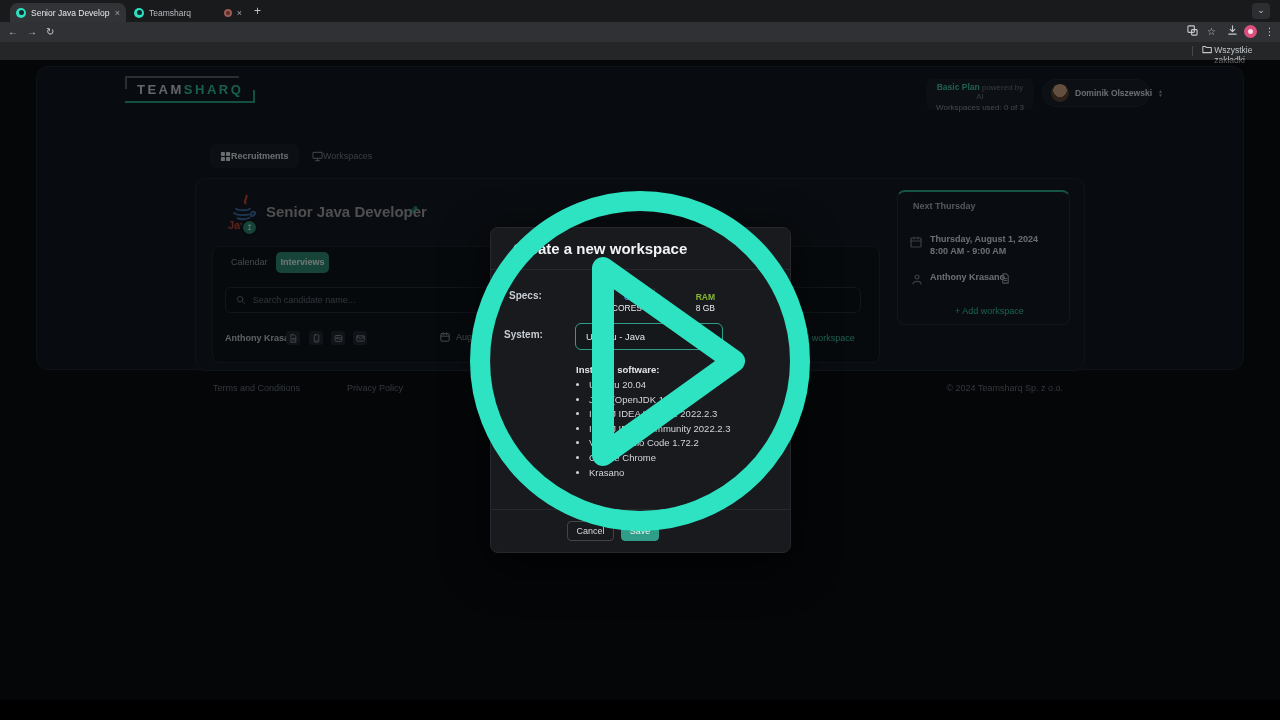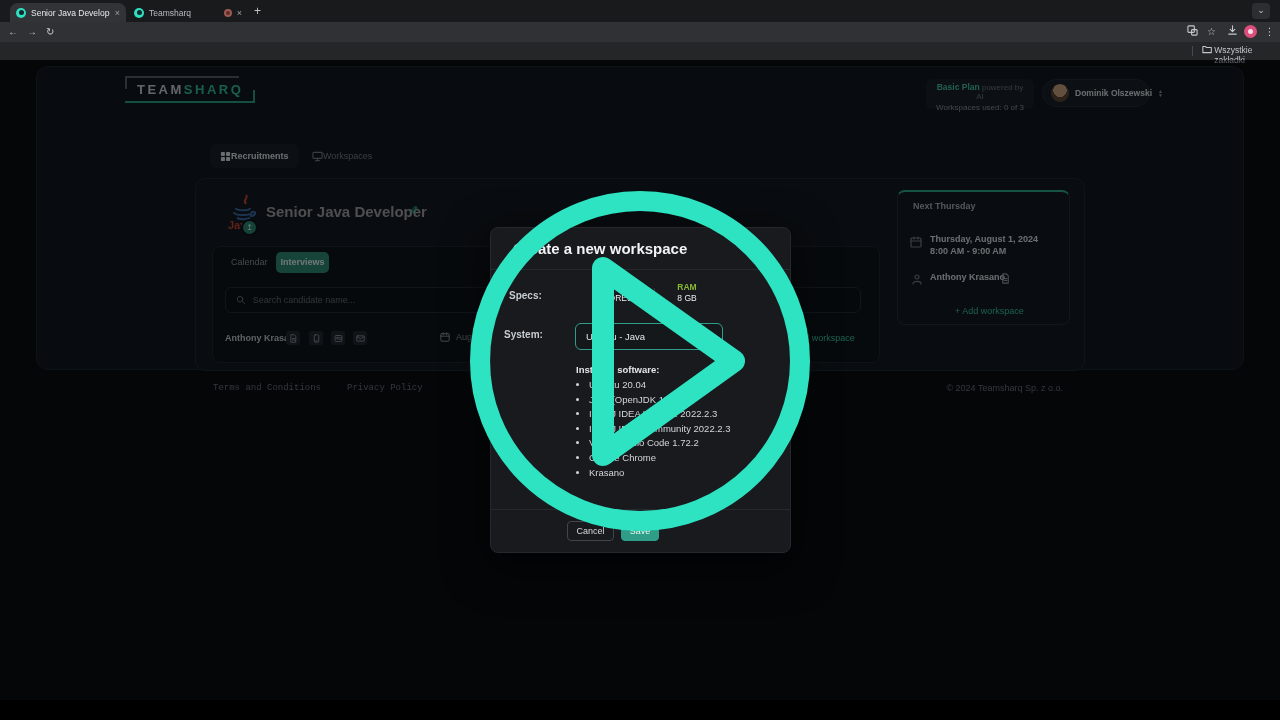--- a/index.html
+++ b/index.html
@@ -76,33 +76,33 @@
 
   .ni-card{left:897px;top:190px;width:173px;height:135px;background:#131a23;border:1px solid #25313c;border-top:2px solid #2fae92;border-radius:8px;}
   .ni-title{left:913px;top:201px;font-size:9px;font-weight:700;color:#aeb7c0;}
   .ni-cal{left:910px;top:234px;color:#7b858f;}
   .ni-date{left:930px;top:233px;font-size:9px;font-weight:700;color:#dfe5ea;line-height:12px;}
   .ni-person{left:911px;top:271px;color:#7b858f;}
   .ni-name{left:930px;top:272px;font-size:9px;font-weight:700;color:#dfe5ea;}
   .ni-doc{left:1000px;top:270px;color:#9aa3ad;}
   .ni-add{left:955px;top:306px;font-size:9px;color:#39c9a9;}
 
-  .ft-link{top:383px;font-size:9px;color:#6a7580;font-family:Liberation Mono, monospace;}
+  .ft-link{top:383px;font-size:9px;color:#6a7580;}
   .ft-copy{top:383px;right:217px;font-size:9px;color:#6a7580;}
 
   
   .backdrop{left:0;top:60px;width:1280px;height:640px;background:rgba(0,0,0,0.52);z-index:10;}
   .blackbar{left:0;top:700px;width:1280px;height:20px;background:#000;z-index:12;}
 
   .modal{left:490px;top:227px;width:301px;height:326px;background:#191a1e;border:1px solid #26282d;border-radius:8px;box-shadow:0 12px 45px rgba(0,0,0,.7);z-index:20;}
   .m-title{left:22px;top:12px;font-size:15px;font-weight:700;color:#f1f3f4;}
   .m-div{left:0;top:41px;width:100%;height:1px;background:#27292e;}
   .m-label{font-size:10px;font-weight:700;color:#c6ccd2;text-align:left;width:60px;}
   .specs-label{left:18px;top:62px;}
-  .spec-col{top:54px;width:56px;text-align:center;font-size:8.5px;line-height:11px;color:#e9ebee;}
+  .spec-col{top:64px;width:56px;text-align:right;font-size:8.5px;line-height:11px;color:#e9ebee;}
   .cpu-col{left:95px;}  .ram-col{left:168px;}
   .spec-col b{display:block;font-size:8.5px;}
   .m-vdiv{left:163px;top:60px;width:1px;height:21px;background:#303338;}
   .system-label{left:13px;top:101px;}
   .dropdown{left:84px;top:95px;width:148px;height:27px;background:#15181b;border:1px solid #2e9e8b;border-radius:6px;display:flex;align-items:center;padding:0 10px;}
   .dd-value{font-size:9.5px;color:#e4e7ea;}
   .dd-caret{margin-left:auto;font-size:8px;color:#9aa3ab;}
   .sw-title{left:85px;top:136px;font-size:9.5px;font-weight:700;color:#e4e7ea;}
   .sw-list{left:85px;top:150px;list-style:disc;padding-left:13px;}
   .sw-list li{font-size:9.5px;color:#d2d6da;line-height:14.6px;}

